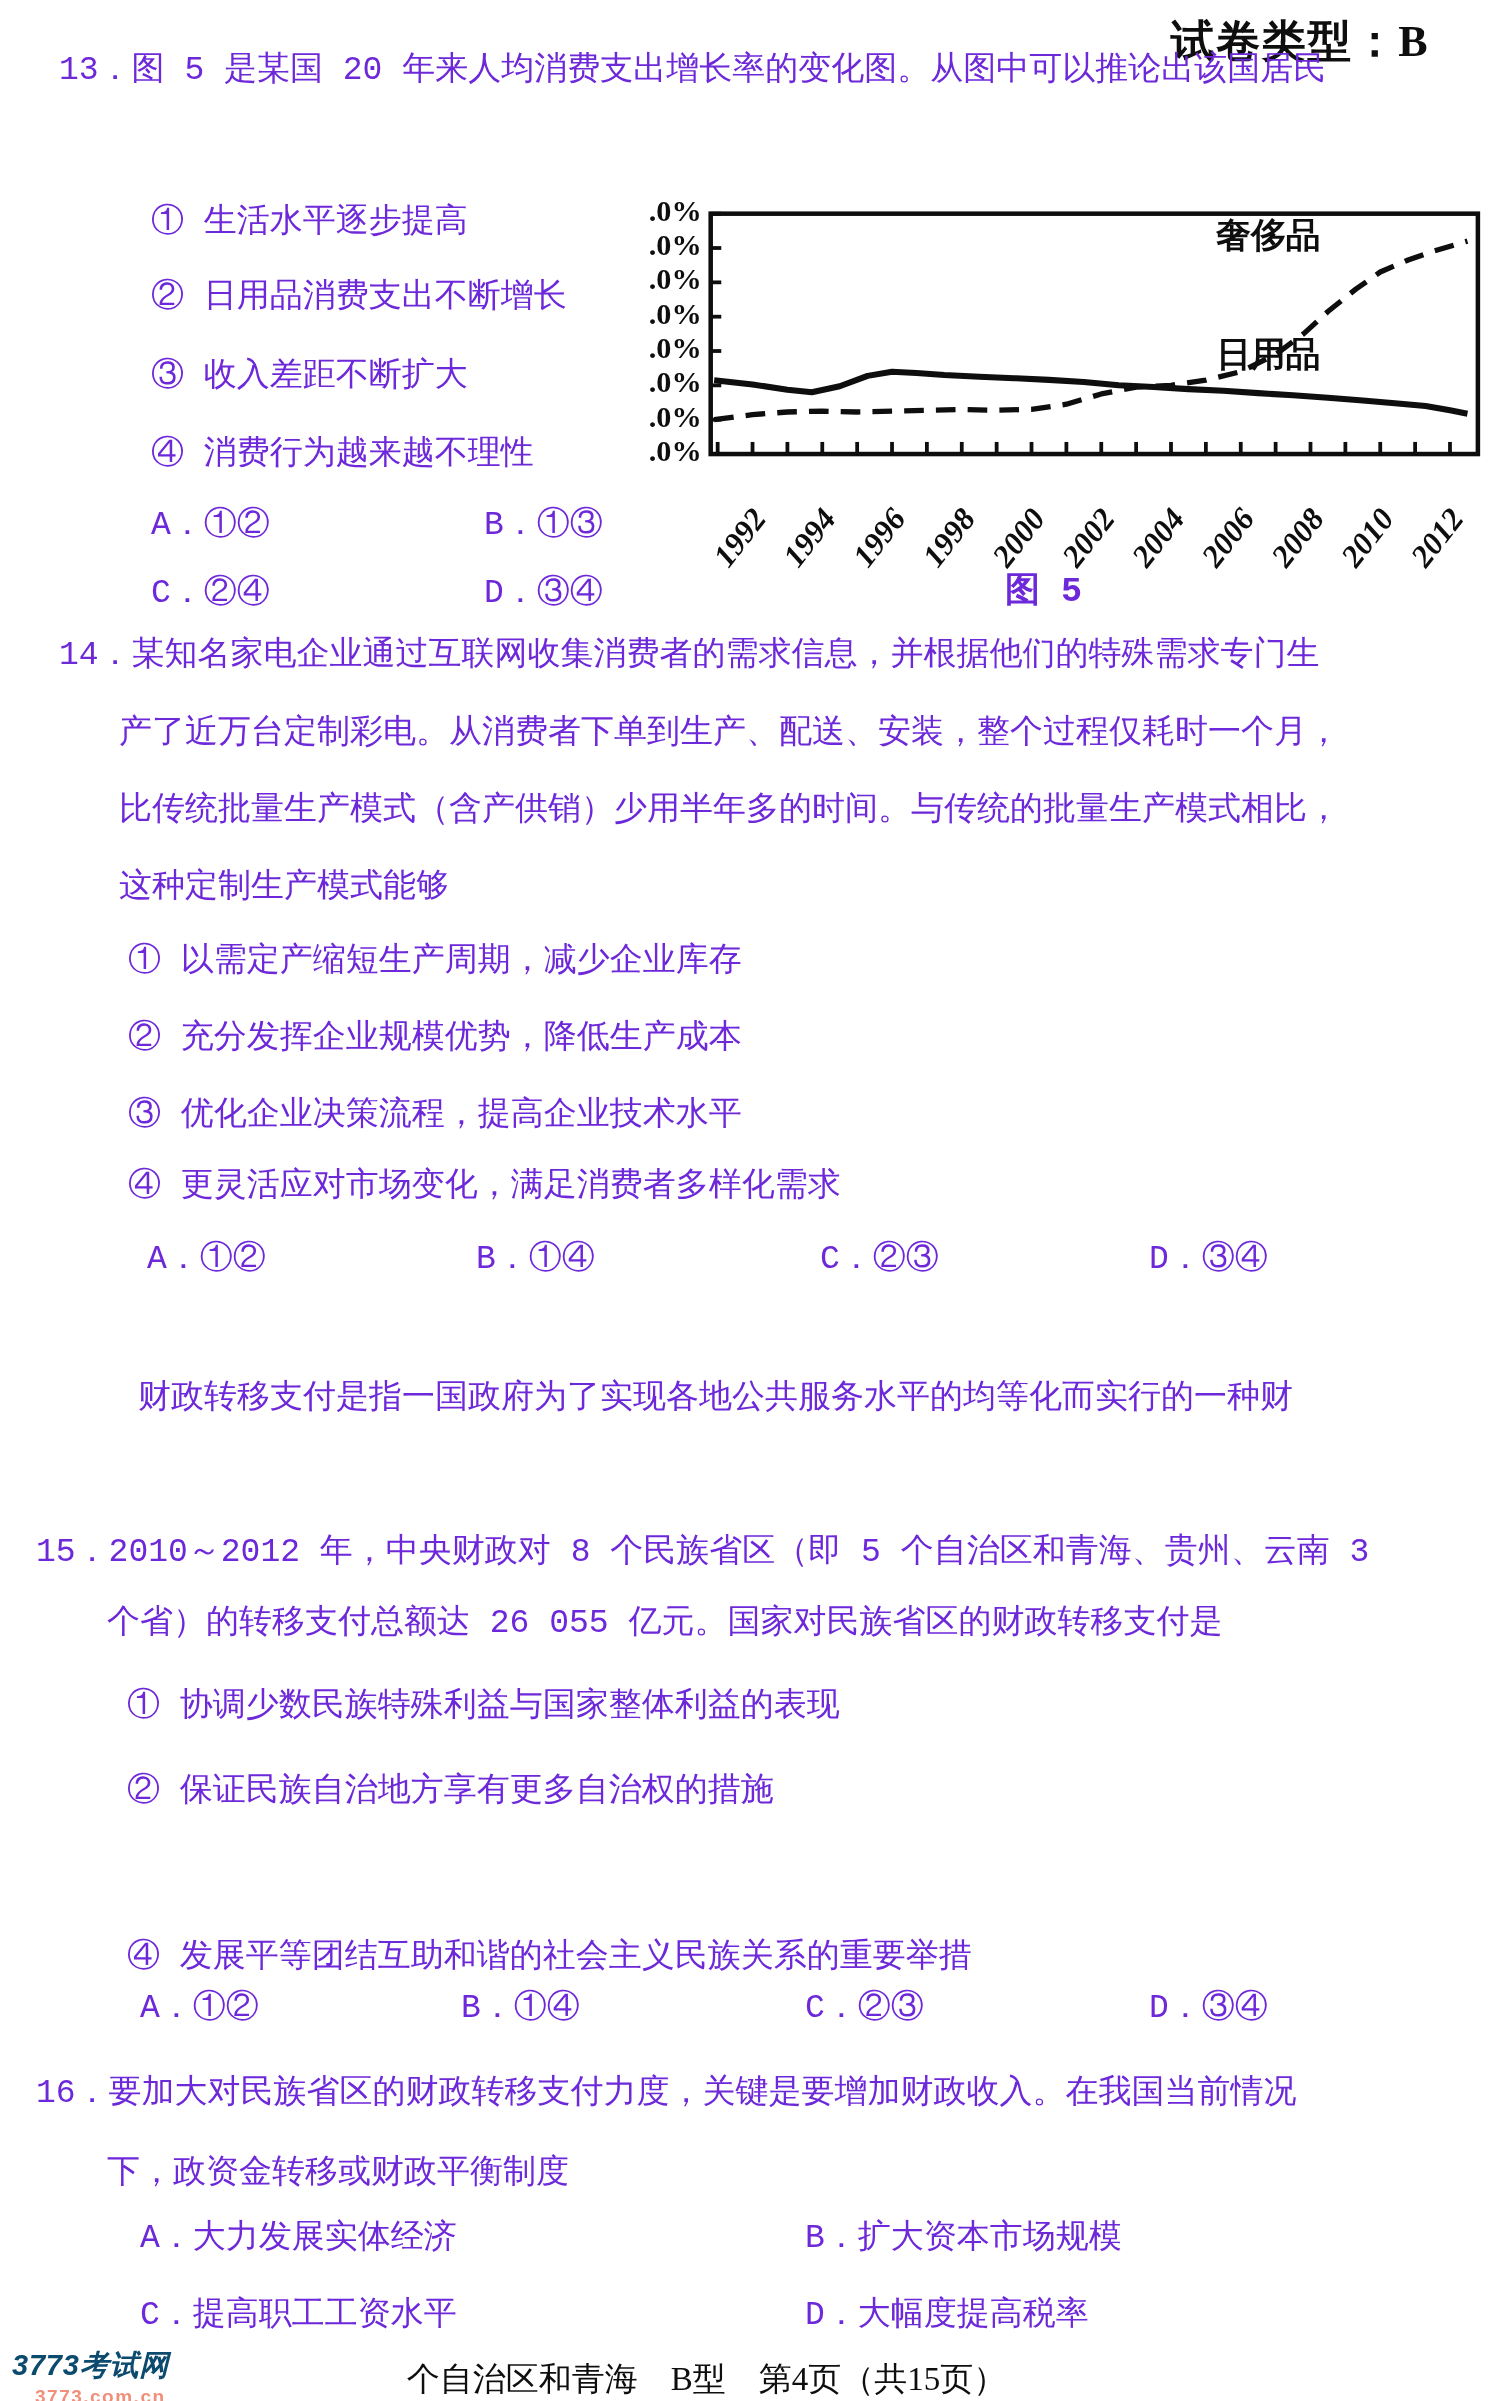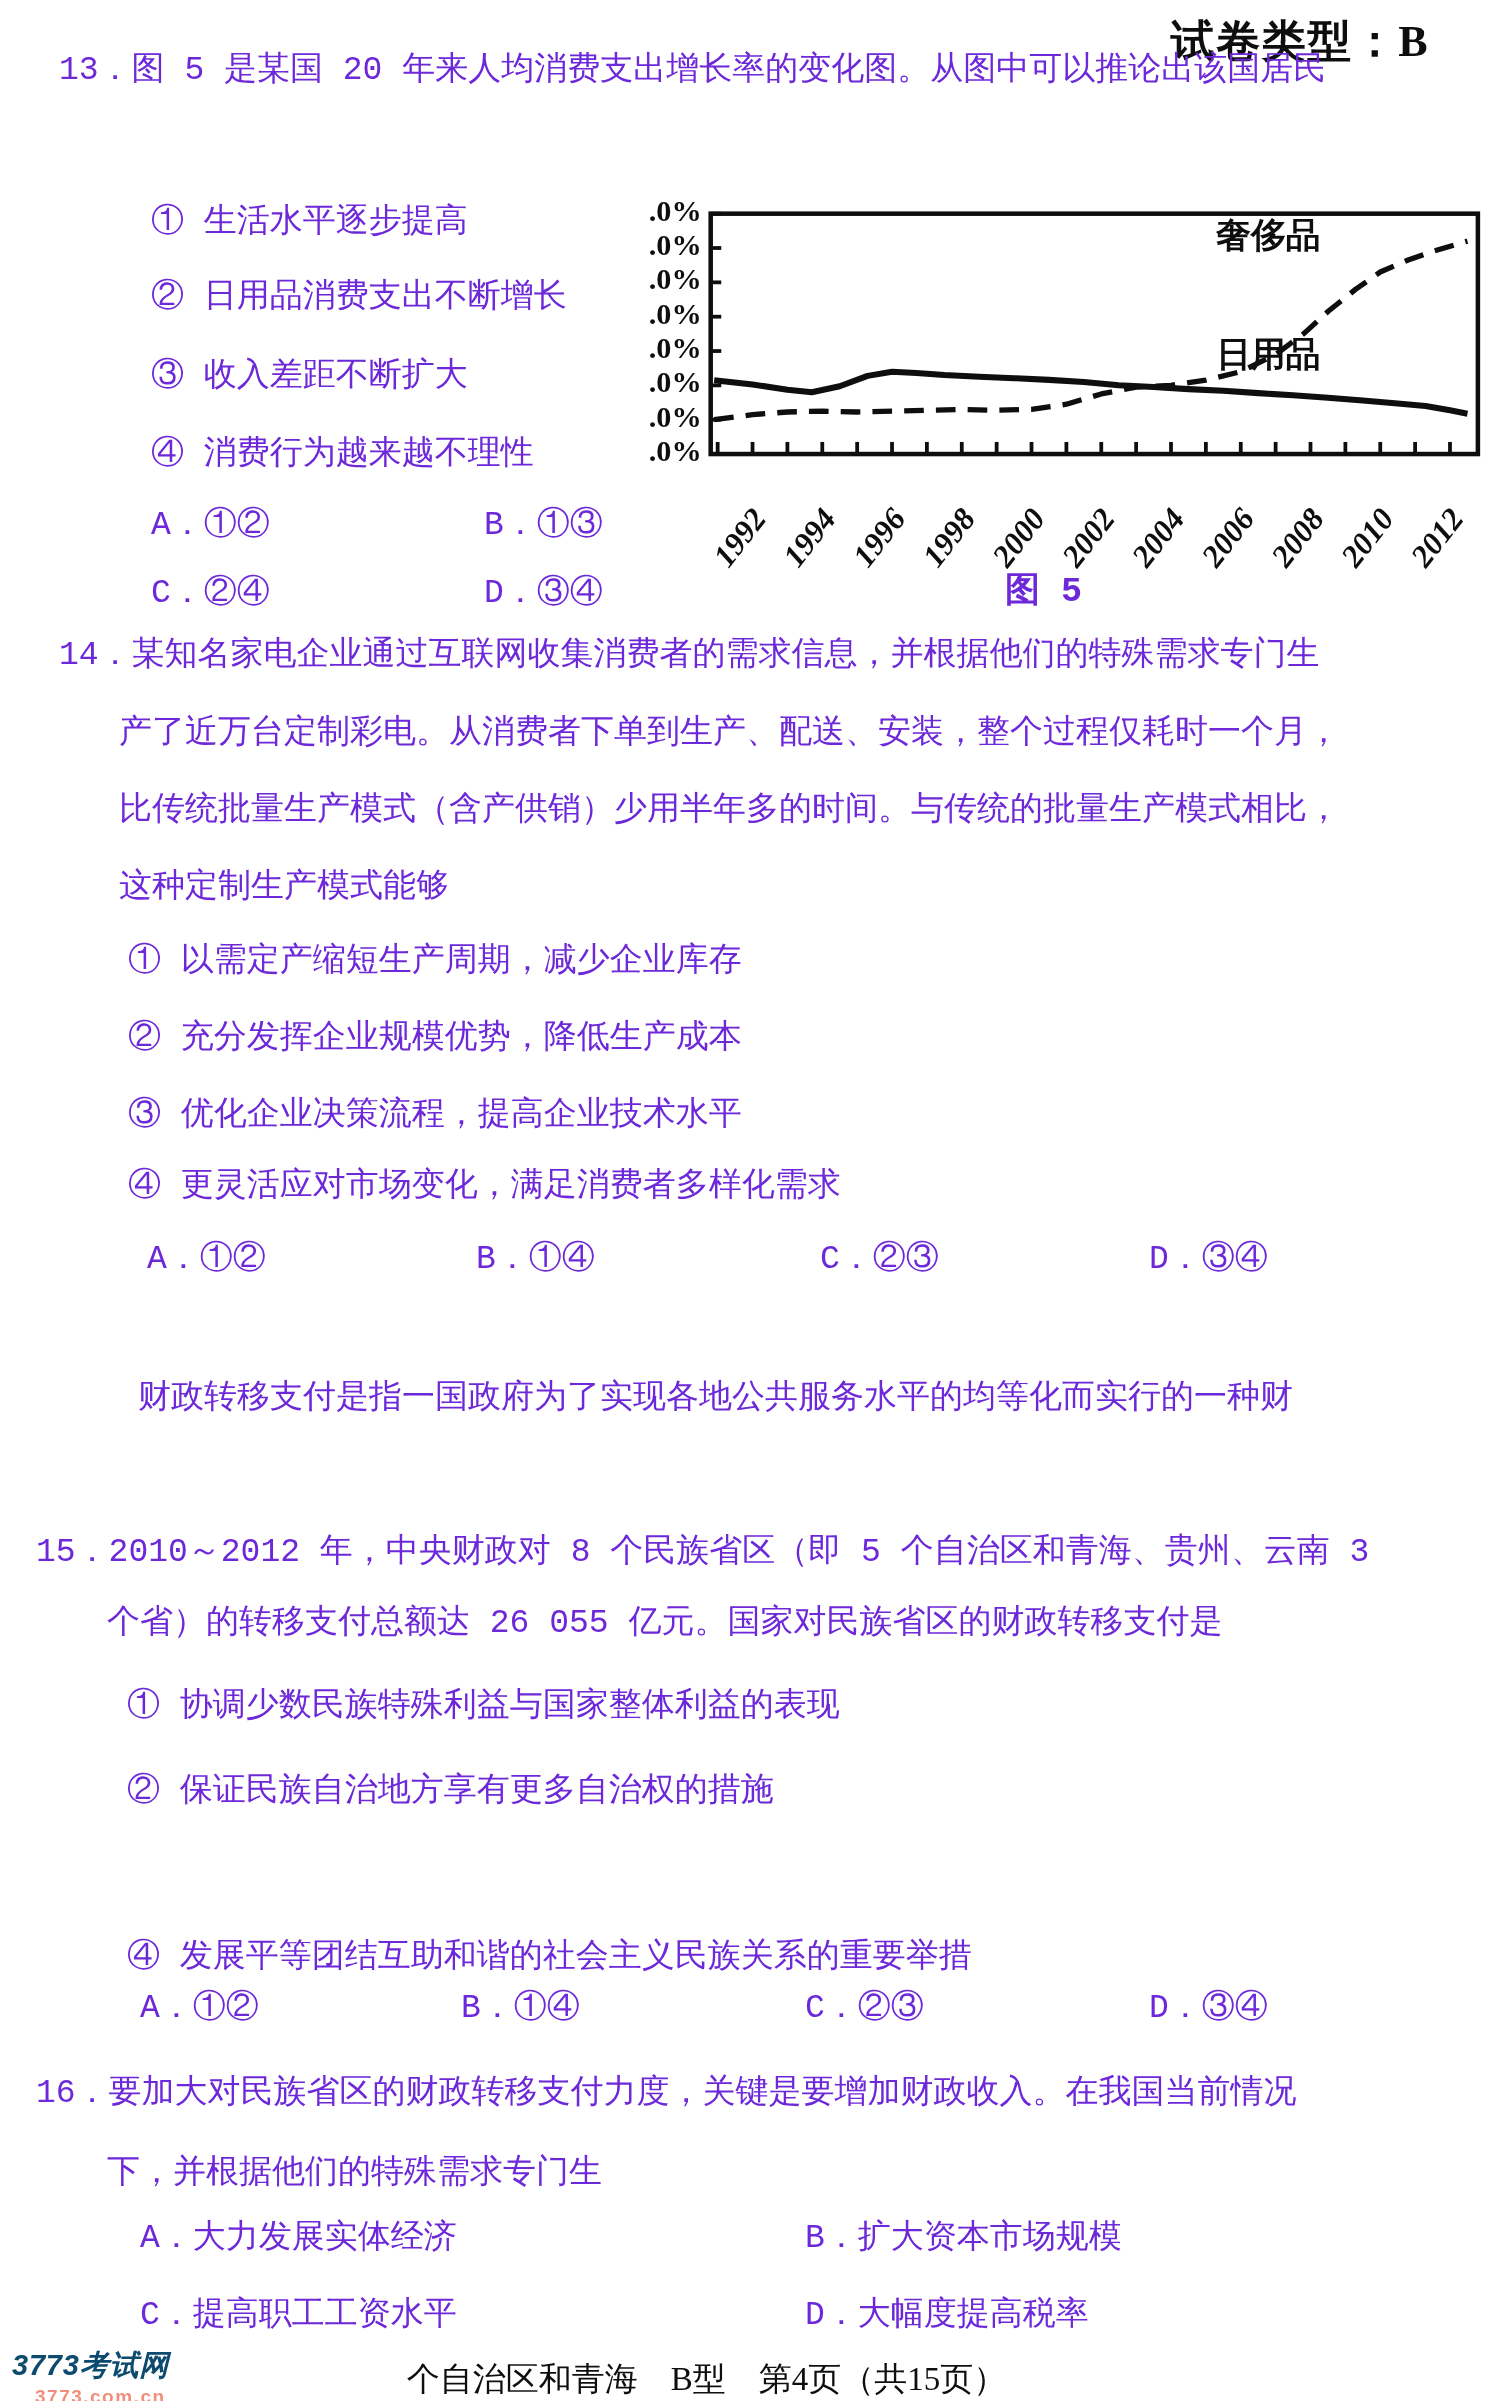--- a/index.html
+++ b/index.html
@@ -122,21 +122,21 @@
   <div class="t" style="left:127px;top:1687px;">①  协调少数民族特殊利益与国家整体利益的表现</div>
   <div class="t" style="left:127px;top:1772px;">②  保证民族自治地方享有更多自治权的措施</div>
   <div class="t" style="left:127px;top:1938px;">④  发展平等团结互助和谐的社会主义民族关系的重要举措</div>
 
   <div class="t" style="left:140px;top:1989px;">A．①②</div>
   <div class="t" style="left:461px;top:1989px;">B．①④</div>
   <div class="t" style="left:805px;top:1989px;">C．②③</div>
   <div class="t" style="left:1149px;top:1989px;">D．③④</div>
 
   <div class="t" style="left:36px;top:2074px;">16．要加大对民族省区的财政转移支付力度，关键是要增加财政收入。在我国当前情况</div>
-  <div class="t" style="left:107px;top:2154px;">下，并根据他们的特殊需求专门生</div>
+  <div class="t" style="left:107px;top:2154px;">下，政资金转移或财政平衡制度</div>
 
   <div class="t" style="left:140px;top:2219px;">A．大力发展实体经济</div>
   <div class="t" style="left:805px;top:2219px;">B．扩大资本市场规模</div>
   <div class="t" style="left:140px;top:2296px;">C．提高职工工资水平</div>
   <div class="t" style="left:805px;top:2296px;">D．大幅度提高税率</div>
 
   <div class="footer">个自治区和青海　B型　第4页（共15页）</div>
 
   <div class="watermark">
     <div class="wm1" style="color: #0c4a6e;">3773考试网</div>

